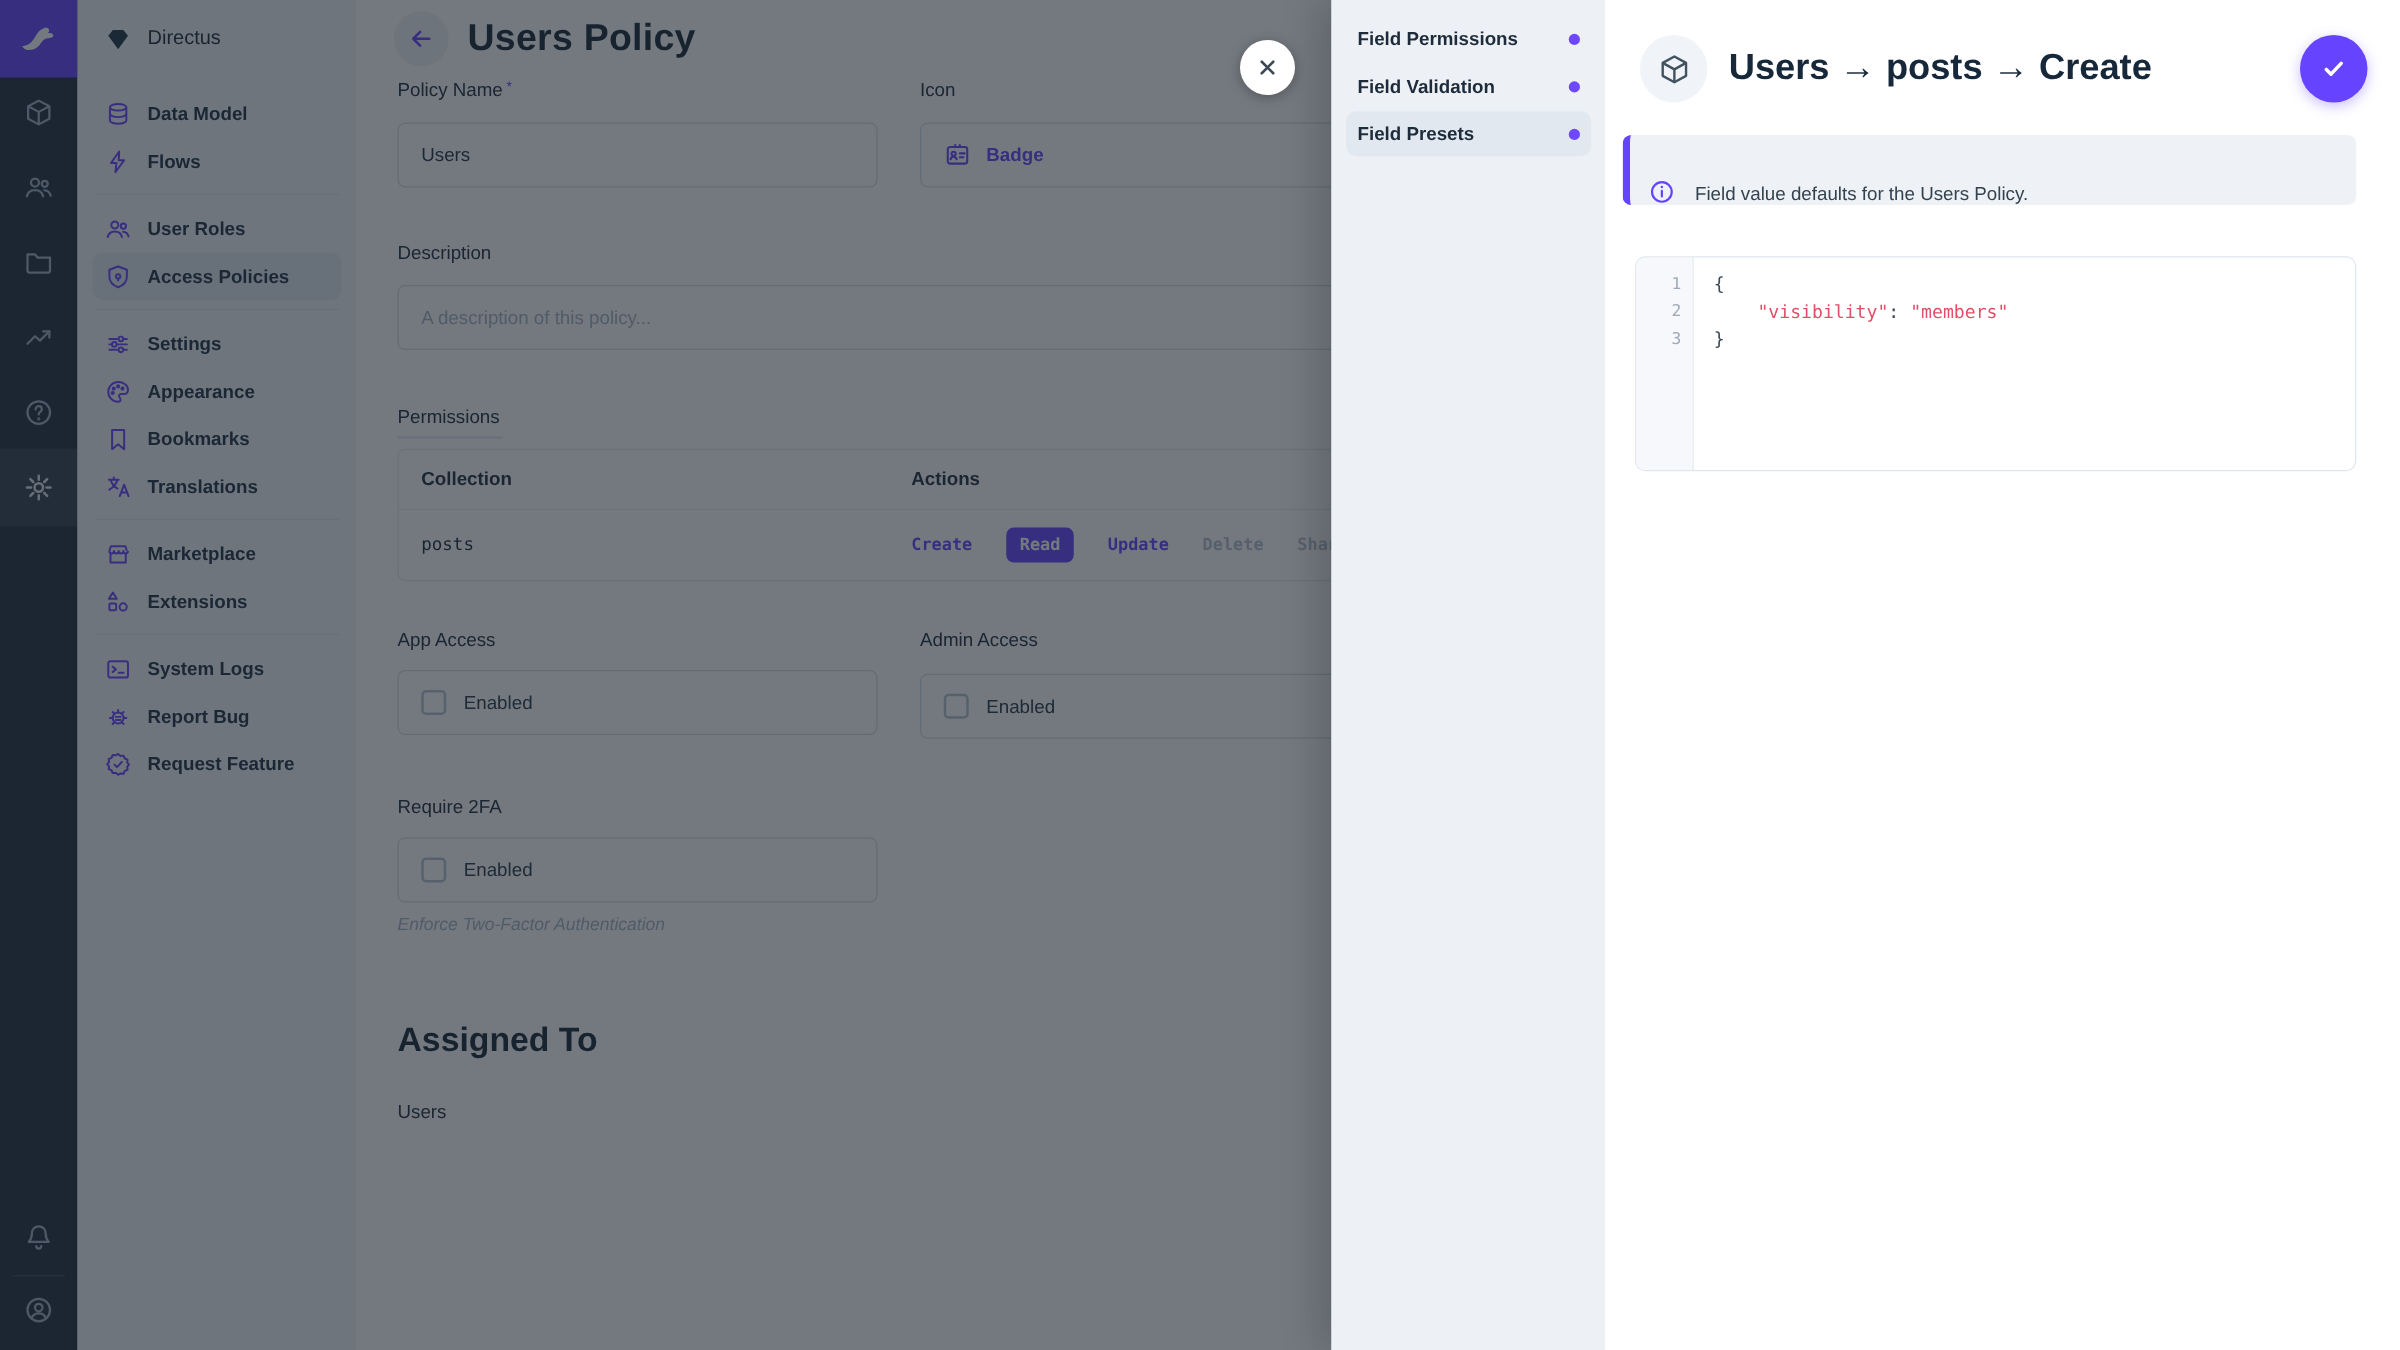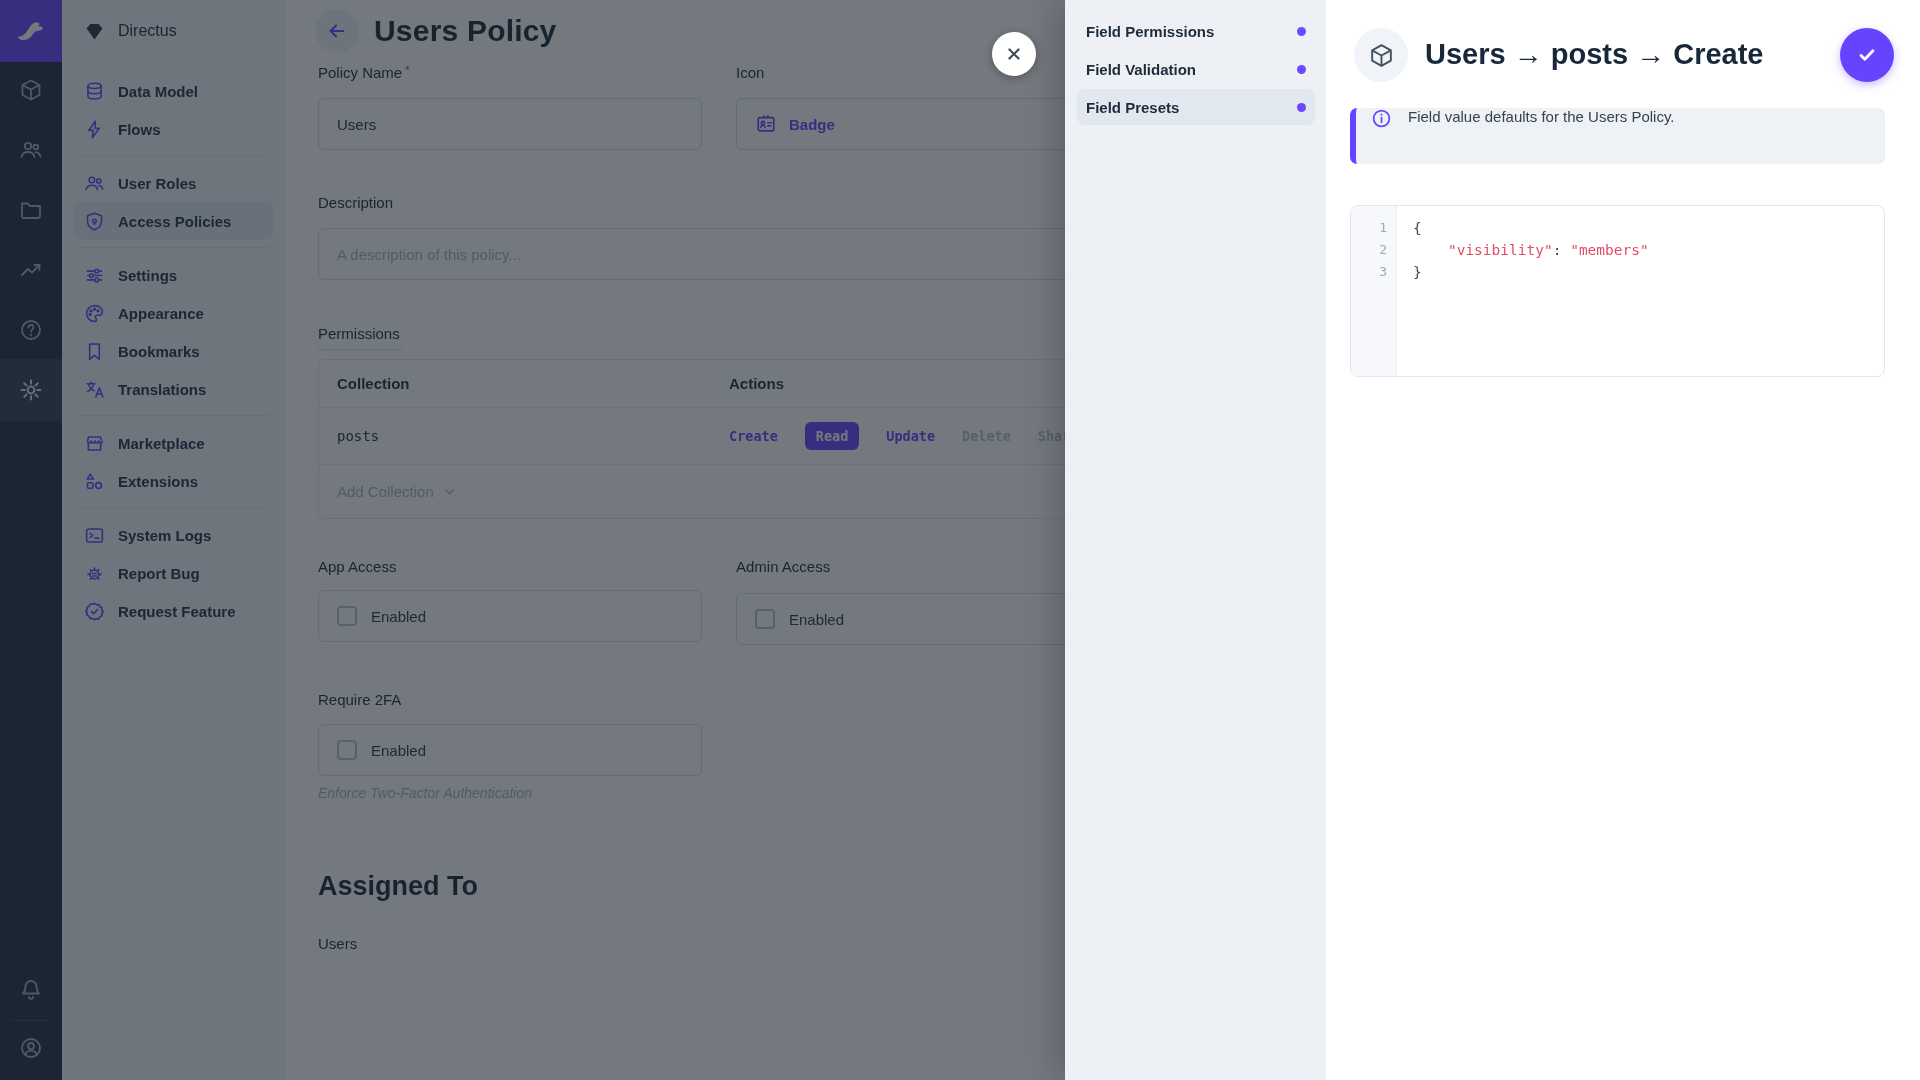--- a/index.html
+++ b/index.html
@@ -72,36 +72,36 @@
   
   .overlay { position:absolute; left:0; top:0; width:1066px; height:1080px;
              background:rgba(24,32,41,0.60); z-index:5; }
   .close-btn { position:absolute; left:992px; top:32px; width:44px; height:44px; border-radius:50%;
                background:#fff; border:none; box-shadow:0 2px 10px rgba(0,0,0,0.28);
                display:flex; align-items:center; justify-content:center; cursor:pointer; z-index:7; }
 
   
   .drawer { position:absolute; left:1065px; top:0; width:855px; height:1080px; display:flex; z-index:6;
             box-shadow:-10px 0 30px rgba(0,0,0,0.18); }
-  .drawer-menu { width:261px; background:#edf1f6; padding:13px 11px 0 12px; }
+  .drawer-menu { width:219px; background:#edf1f6; padding:13px 11px 0 12px; }
   .menu-item { height:36px; margin-bottom:2px; border-radius:8px; display:flex; align-items:center;
                padding:0 9px 0 9px; font-size:15px; font-weight:600; color:#1d2b3a; cursor:pointer; }
   .menu-item.active { background:#e2e8f0; }
   .menu-item .dot { margin-left:auto; width:9px; height:9px; border-radius:50%; background:#6e48ff; }
 
   .drawer-content { flex:1; background:#fff; position:relative; }
   .d-header-icon { position:absolute; left:28px; top:28px; width:54px; height:54px; border-radius:50%;
                    background:#f0f4f8; display:flex; align-items:center; justify-content:center; color:#42525e; }
   .d-title { position:absolute; left:99px; top:38px; font-size:29px; font-weight:700; color:#16283a; }
   .save-btn { position:absolute; top:28px; right:26px; width:54px; height:54px; border-radius:50%;
               background:#6644ff; border:none; display:flex; align-items:center; justify-content:center;
               cursor:pointer; box-shadow:0 3px 10px rgba(102,68,255,0.35); }
 
-  .notice { position:absolute; left:24px; right:35px; top:108px; height:56px; background:#eef2f6;
-            border-left:6px solid #6644ff; border-radius:7px; display:flex; align-items:flex-start;
+  .notice { position:absolute; left:14px; right:35px; top:108px; height:56px; background:#eef2f6;
+            border-left:6px solid #6644ff; border-radius:7px; display:flex; align-items:flex-end;
             gap:16px; padding-left:15px; font-size:15px; color:#33424e; }
 
   .editor { position:absolute; left:24px; right:35px; top:205px; height:172px;
             border:1px solid #dfe6ed; border-radius:8px; overflow:hidden; display:flex;
             font-family:"DejaVu Sans Mono", monospace; }
   .gutter { width:46px; background:#f6f8fb; border-right:1px solid #e8edf2; padding:11px 9px 0 0; }
   .lnum { display:block; text-align:right; font-size:13px; line-height:22px; color:#9fa9b5; }
   .code { padding:11px 0 0 16px; font-size:14.5px; line-height:22px; color:#3c4b57; white-space:pre; flex:1; cursor:text; }
   .tok-s { color:#e14e68; }
 
@@ -382,28 +382,20 @@
         <div class="perm-row">
           <span class="col-collection">posts</span>
           <span class="chips">
             <span class="chip enabled">Create</span>
             <span class="chip active">Read</span>
             <span class="chip enabled">Update</span>
             <span class="chip disabled">Delete</span>
             <span class="chip disabled">Share</span>
           </span>
         </div>
-        <div class="perm-add">
-          <span>Add Collection</span>
-          <span>
-              <svg width="15" height="15" viewBox="0 0 24 24" fill="none" stroke="#a7b5c5" stroke-width="2.2" stroke-linecap="round" stroke-linejoin="round">
-                <path d="M6 9.5l6 6 6-6"></path>
-              </svg>
-            </span>
-        </div>
       </div>
 
       <div class="row2 check-row">
         <div class="col">
           <div class="field-label" style="margin-bottom:12px">App Access</div>
           <div class="tbox">
             <span class="checkbox"></span>
             <span class="check-label">Enabled</span>
           </div>
         </div>

